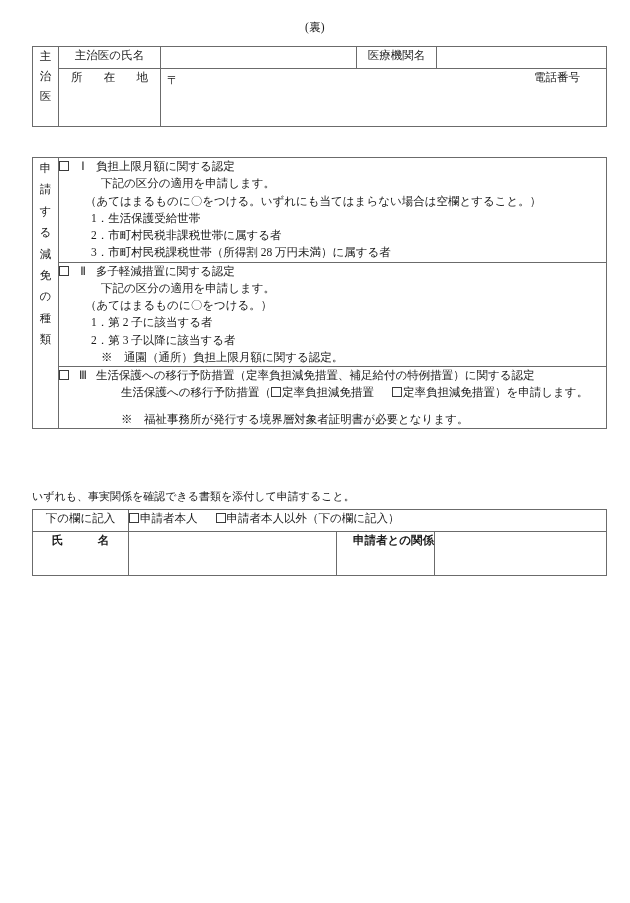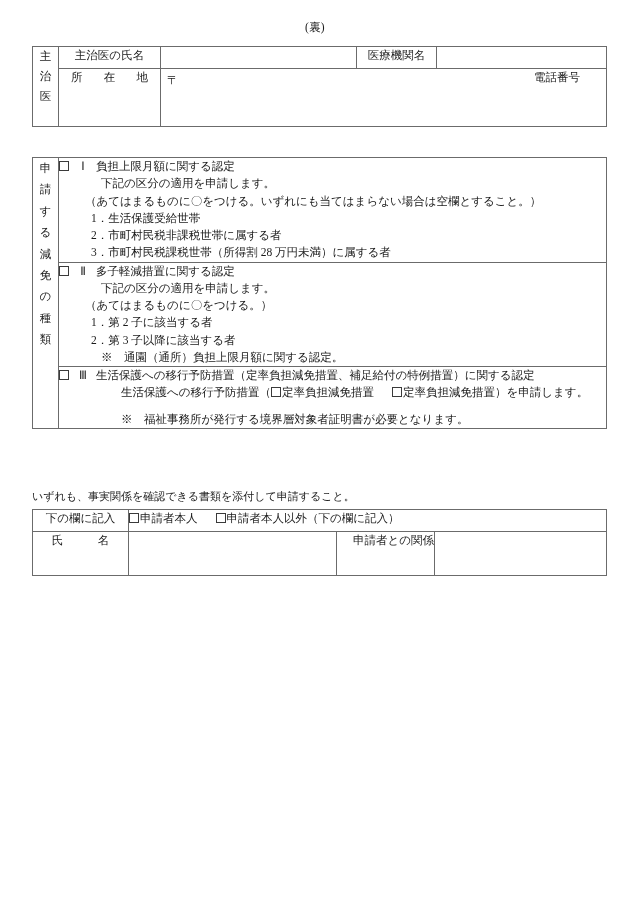--- a/index.html
+++ b/index.html
@@ -126,21 +126,21 @@
   }
 
   
   #applicant-table { left: 32px; top: 509px; width: 574px; }
   .ap-lbl {
     width: 96px;
     text-align: center;
     vertical-align: middle;
   }
   .ap-row1 { height: 22px; }
-  .ap-row2 { height: 44px; }
+  .ap-row2 { height: 44px; font-weight: bold; }
   .ap-row3 { height: 58px; }
   .ap-chk-cell {
     padding: 3px 0 0 8px;
     vertical-align: middle;
     margin-top: 24px;
   }
   .sp-wide { display: inline-block; width: 18px; }
   .rel-lbl {
     width: 98px;
     text-align: right;

